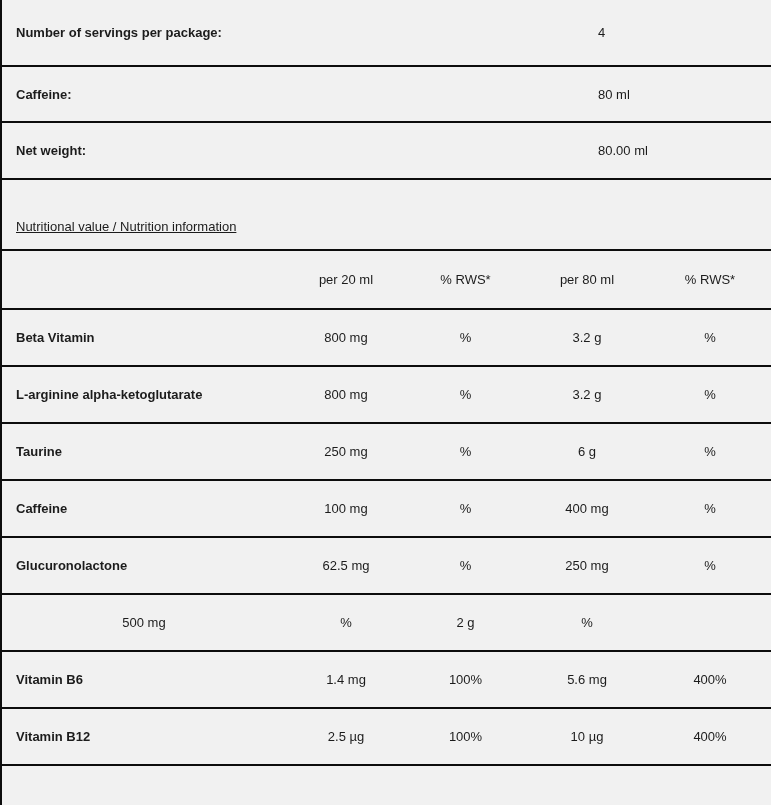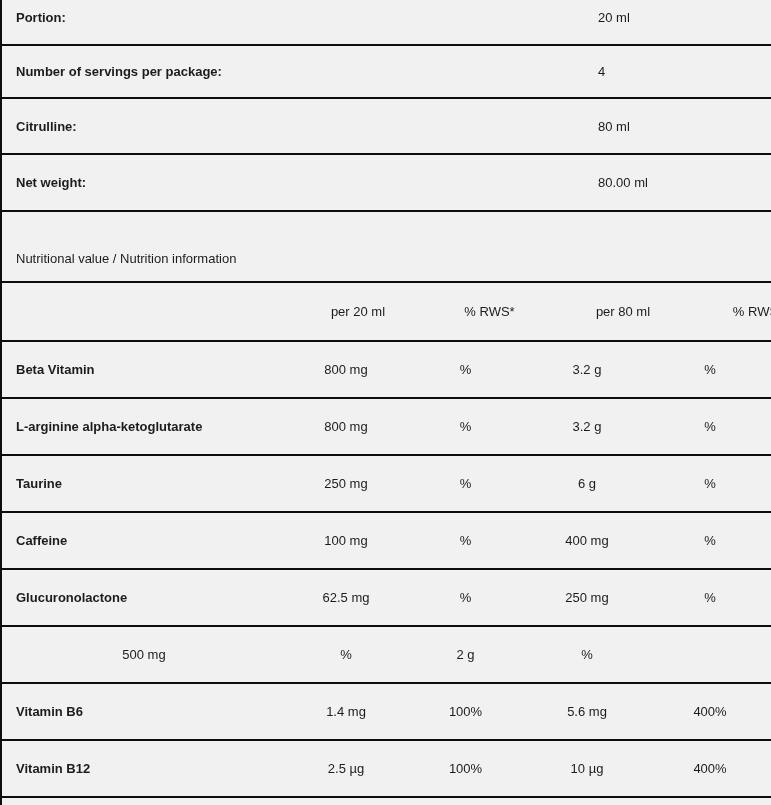--- a/index.html
+++ b/index.html
@@ -19,80 +19,77 @@
     overflow:hidden;
   }
   
   .info-row{
     display:flex;
     align-items:center;
     box-sizing:border-box;
     border-bottom:2px solid #0d0d0d;
   }
   .info-row.r1{height:46px;padding-bottom:10px;}
-  .info-row.r2{height:53px;}
+  .info-row.r2{height:67px;}
   .info-row.r3{height:56px;}
   .info-row.r4{height:57px;}
   .info-label{
     box-sizing:border-box;
     width:596px;
     padding-left:14px;
     font-weight:700;
   }
   .info-value{
     font-weight:400;
   }
   
   .section-row{
     display:flex;
     align-items:flex-end;
     box-sizing:border-box;
     height:71px;
     padding:0 0 15px 14px;
     border-bottom:2px solid #0d0d0d;
     font-weight:400;
+    text-decoration:underline;
   }
   
   .nrow{
     display:grid;
     grid-template-columns:284px 120px 119px 124px 122px;
     align-items:center;
     box-sizing:border-box;
     height:57px;
     border-bottom:2px solid #0d0d0d;
   }
-  .nrow.head{height:59px;gap:12px;}
+  .nrow.head{height:59px;}
   .ncell{
     text-align:center;
     font-weight:400;
     white-space:nowrap;
   }
   .nname{
     text-align:left;
     padding-left:14px;
     font-weight:700;
     white-space:nowrap;
   }
   .nrow.head .ncell{font-weight:400;}
 </style>
 </head>
 <body>
 
 <div class="panel">
 
-  <div class="info-row r1">
-    <span class="info-label">Portion:</span>
-    <span class="info-value">20 ml</span>
-  </div>
   <div class="info-row r2">
     <span class="info-label">Number of servings per package:</span>
     <span class="info-value">4</span>
   </div>
   <div class="info-row r3">
-    <span class="info-label">Citrulline:</span>
+    <span class="info-label">Caffeine:</span>
     <span class="info-value">80 ml</span>
   </div>
   <div class="info-row r4">
     <span class="info-label">Net weight:</span>
     <span class="info-value">80.00 ml</span>
   </div>
 
   <div class="section-row">
     <span>Nutritional value / Nutrition information</span>
   </div>

